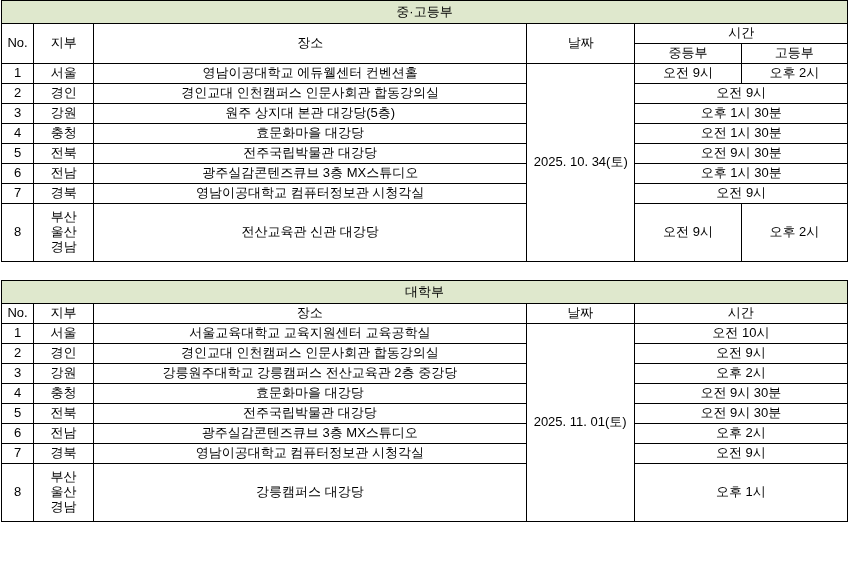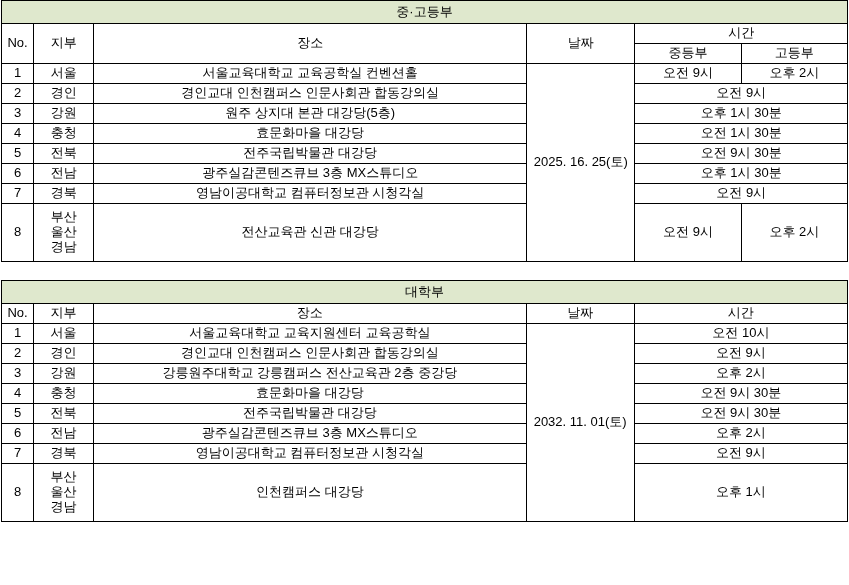--- a/index.html
+++ b/index.html
@@ -95,22 +95,22 @@
         <td colspan="2">시간</td>
       </tr>
       <tr class="hdr">
         <td>중등부</td>
         <td>고등부</td>
       </tr>
 
       <tr class="body-row">
         <td>1</td>
         <td>서울</td>
-        <td>서울교육대학교 교육공학실 컨벤션홀</td>
-        <td rowspan="8">2025. 16. 25(토)</td>
+        <td>영남이공대학교 에듀웰센터 컨벤션홀</td>
+        <td rowspan="8">2025. 10. 34(토)</td>
         <td>오전 9시</td>
         <td>오후 2시</td>
       </tr>
 
       <tr class="body-row">
         <td>2</td>
         <td>경인</td>
         <td>경인교대 인천캠퍼스 인문사회관 합동강의실</td>
         <td colspan="2">오전 9시</td>
       </tr>
@@ -183,21 +183,21 @@
         <td>지부</td>
         <td>장소</td>
         <td>날짜</td>
         <td>시간</td>
       </tr>
 
       <tr class="body-row">
         <td>1</td>
         <td>서울</td>
         <td>서울교육대학교 교육지원센터 교육공학실</td>
-        <td rowspan="8">2032. 11. 01(토)</td>
+        <td rowspan="8">2025. 11. 01(토)</td>
         <td>오전 10시</td>
       </tr>
 
       <tr class="body-row">
         <td>2</td>
         <td>경인</td>
         <td>경인교대 인천캠퍼스 인문사회관 합동강의실</td>
         <td>오전 9시</td>
       </tr>
 
@@ -236,19 +236,19 @@
         <td>오전 9시</td>
       </tr>
 
       <tr class="row-tall">
         <td>8</td>
         <td class="stacked">
           <div>부산</div>
           <div>울산</div>
           <div>경남</div>
         </td>
-        <td>인천캠퍼스 대강당</td>
+        <td>강릉캠퍼스 대강당</td>
         <td>오후 1시</td>
       </tr>
     </tbody>
   </table>
 
 </div>
 
 </body></html>

